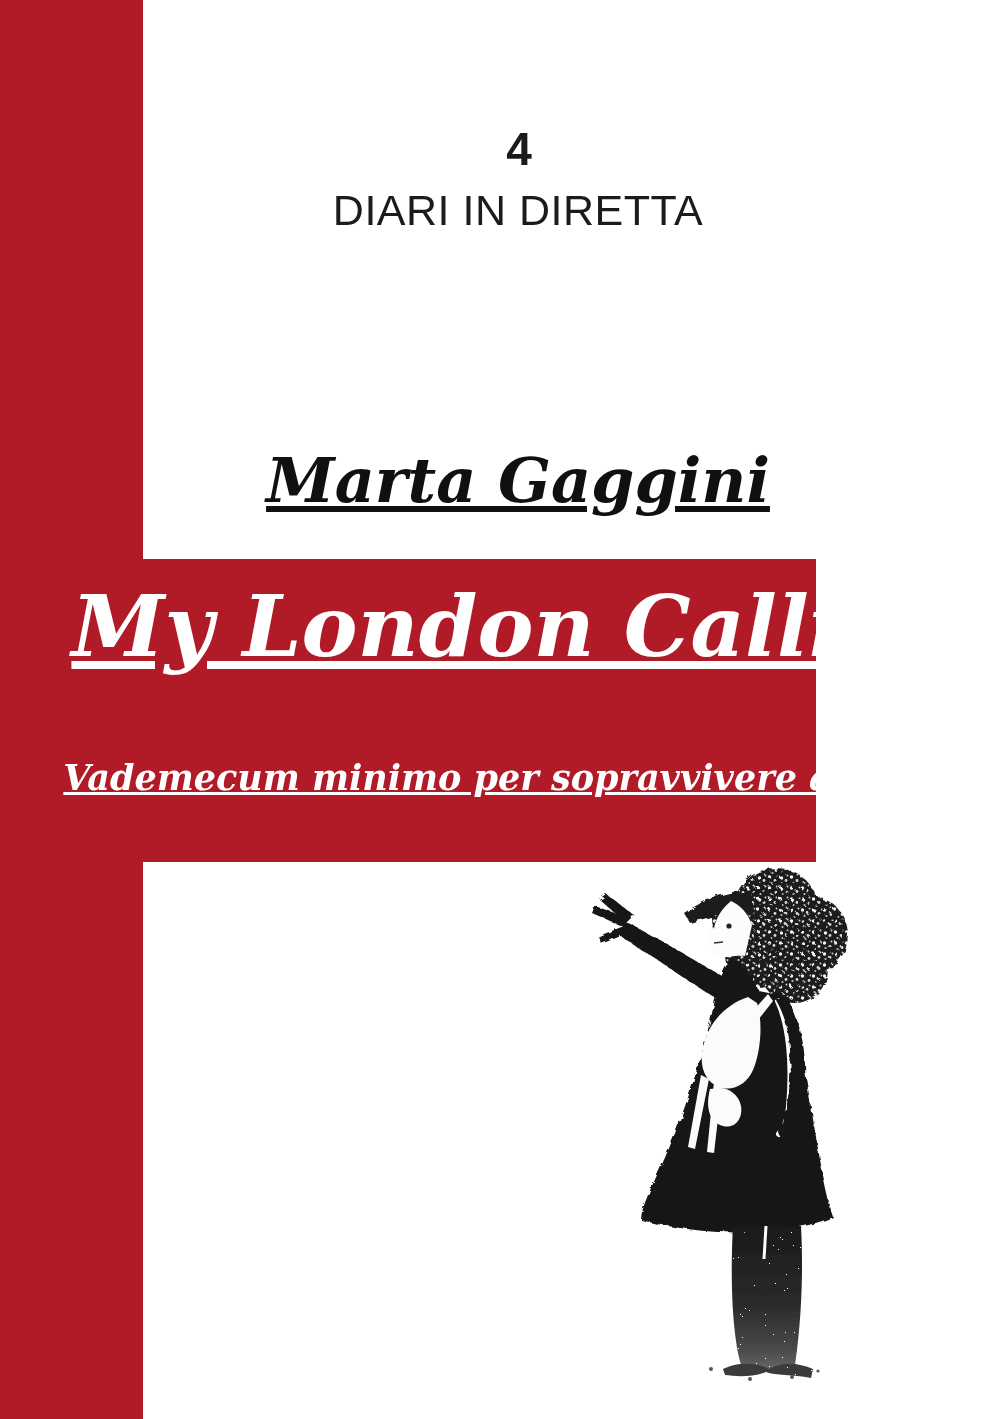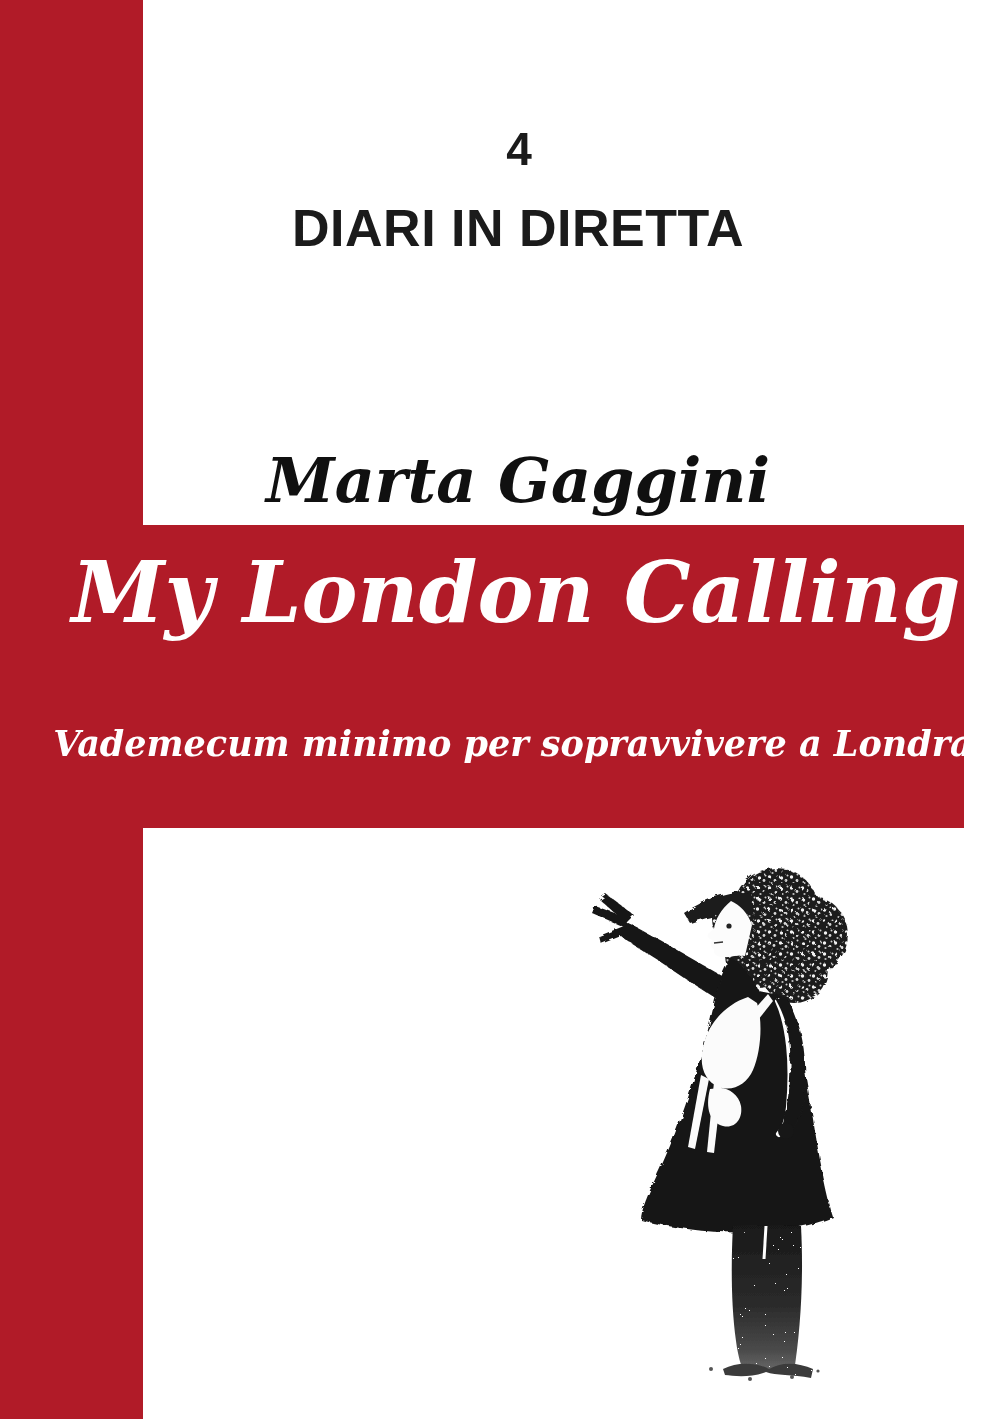--- a/index.html
+++ b/index.html
@@ -13,41 +13,42 @@
     background:#ffffff;
     overflow:hidden;
     font-family:"Liberation Sans", sans-serif;
   }
   .stripe{
     position:absolute;left:0;top:0;
     width:143px;height:1419px;
     background:var(--red);
   }
   .band{
-    position:absolute;left:0;top:525px;
-    width:964px;height:303px;
+    position:absolute;left:0;top:559px;
+    width:800px;height:303px;
     background:var(--red);
+    padding-left:16px;
   }
   .centered{
     position:absolute;
     transform:translateX(-50%);
     white-space:nowrap;
   }
   .series-number{
     left:519px;top:122px;
     font-size:46px;font-weight:bold;color:var(--ink);
   }
   .series-name{
-    left:518px;top:198px;
-    font-size:52px;font-weight:bold;color:var(--ink);
+    left:518px;top:186px;
+    font-size:43px;font-weight:normal;color:var(--ink);
     letter-spacing:.5px;
   }
   .script{
     font-family:"DejaVu Serif", serif;
-    font-style:italic;font-weight:bold;
+    font-style:italic;font-weight:bold;text-decoration:underline;
   }
   .author{
     left:518px;top:444px;
     font-size:62px;color:#101010;
   }
   .title{
     left:516px;top:18px;
     font-size:84px;color:#ffffff;
   }
   .subtitle{
@@ -72,21 +73,21 @@
   <div class="stripe"></div>
 
   <div class="centered series-number">4</div>
 
   <div class="centered series-name">DIARI IN DIRETTA</div>
 
   <div class="centered script author">Marta Gaggini</div>
 
   <div class="band">
     <div class="centered script title">My London Calling</div>
-    <div class="centered script subtitle">Vademecum minimo per sopravvivere a Londra</div>
+    <div class="centered script subtitle">Vademecum minimo per sopravvivere a Marta</div>
   </div>
 
   <svg class="girl" viewBox="0 0 300 530" aria-hidden="true">
     <defs>
       <pattern id="curls" width="11" height="11" patternUnits="userSpaceOnUse">
         <rect width="11" height="11" fill="#1d1d1d"></rect>
         <circle cx="2.5" cy="3" r="1.7" fill="#f2f2f2"></circle>
         <circle cx="8" cy="6.5" r="1.4" fill="#d9d9d9"></circle>
         <circle cx="4.5" cy="9" r="1.1" fill="#bfbfbf"></circle>
         <circle cx="9.5" cy="1.5" r="1" fill="#cfcfcf"></circle>

